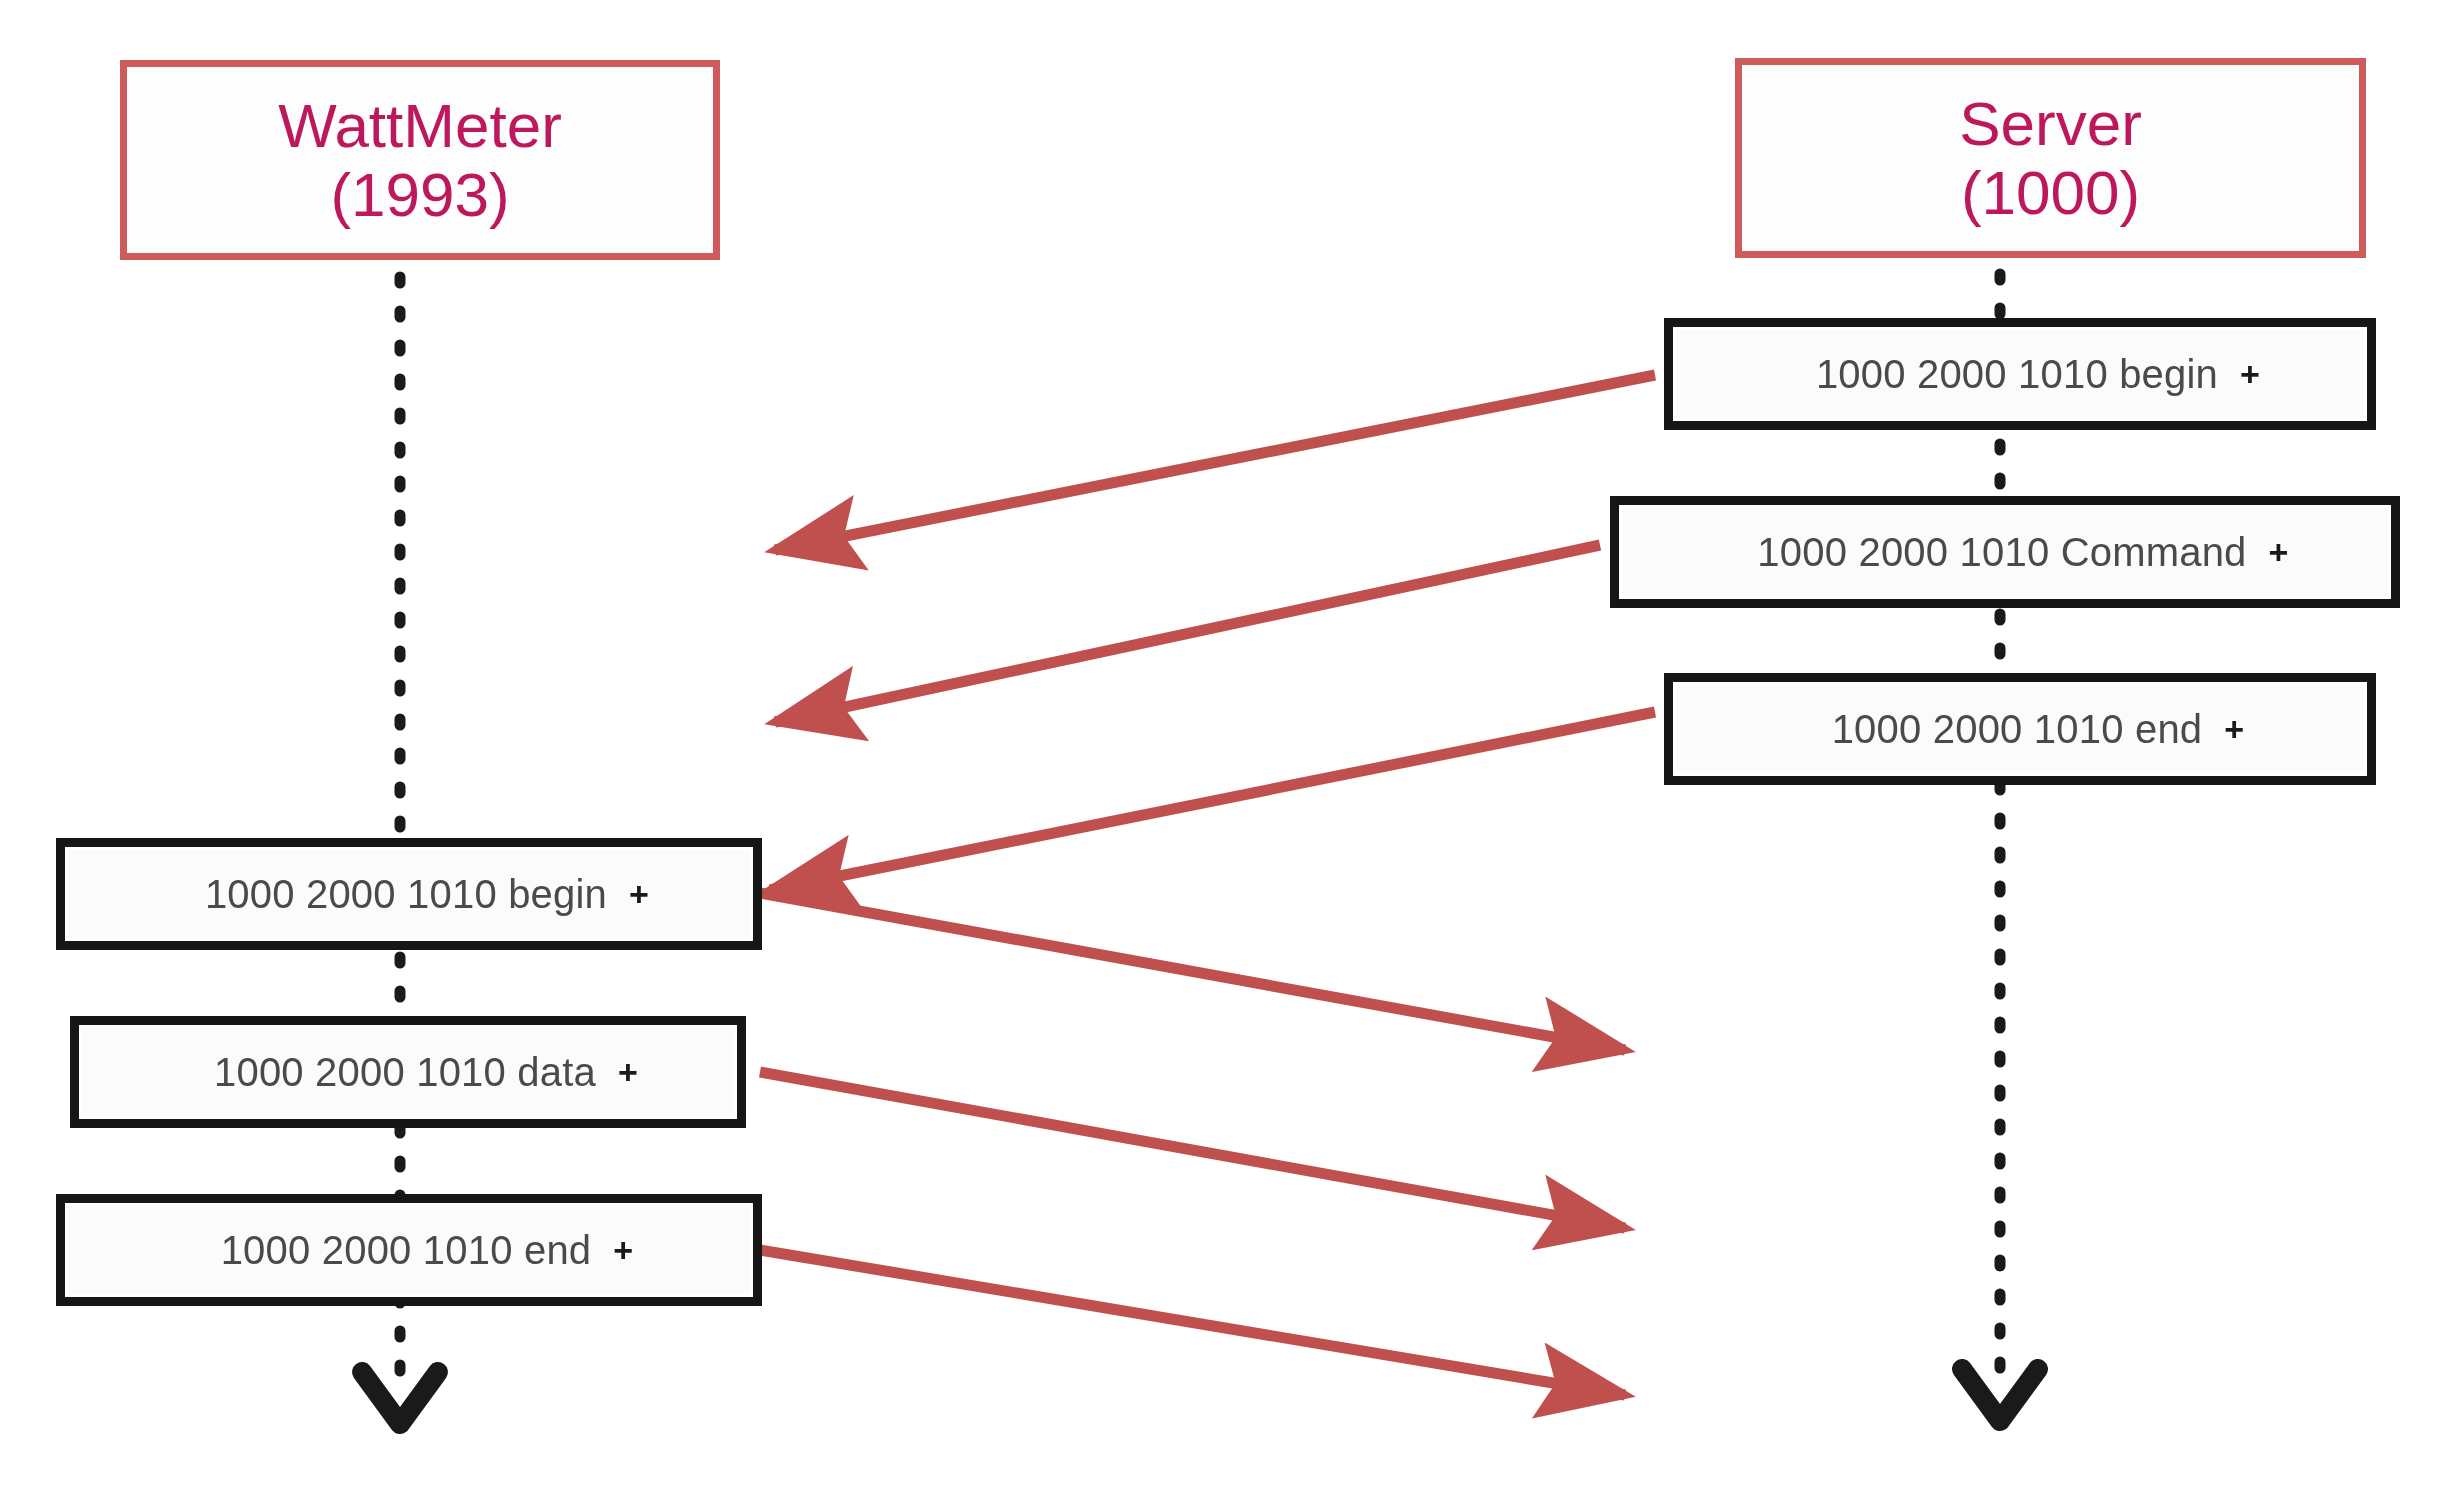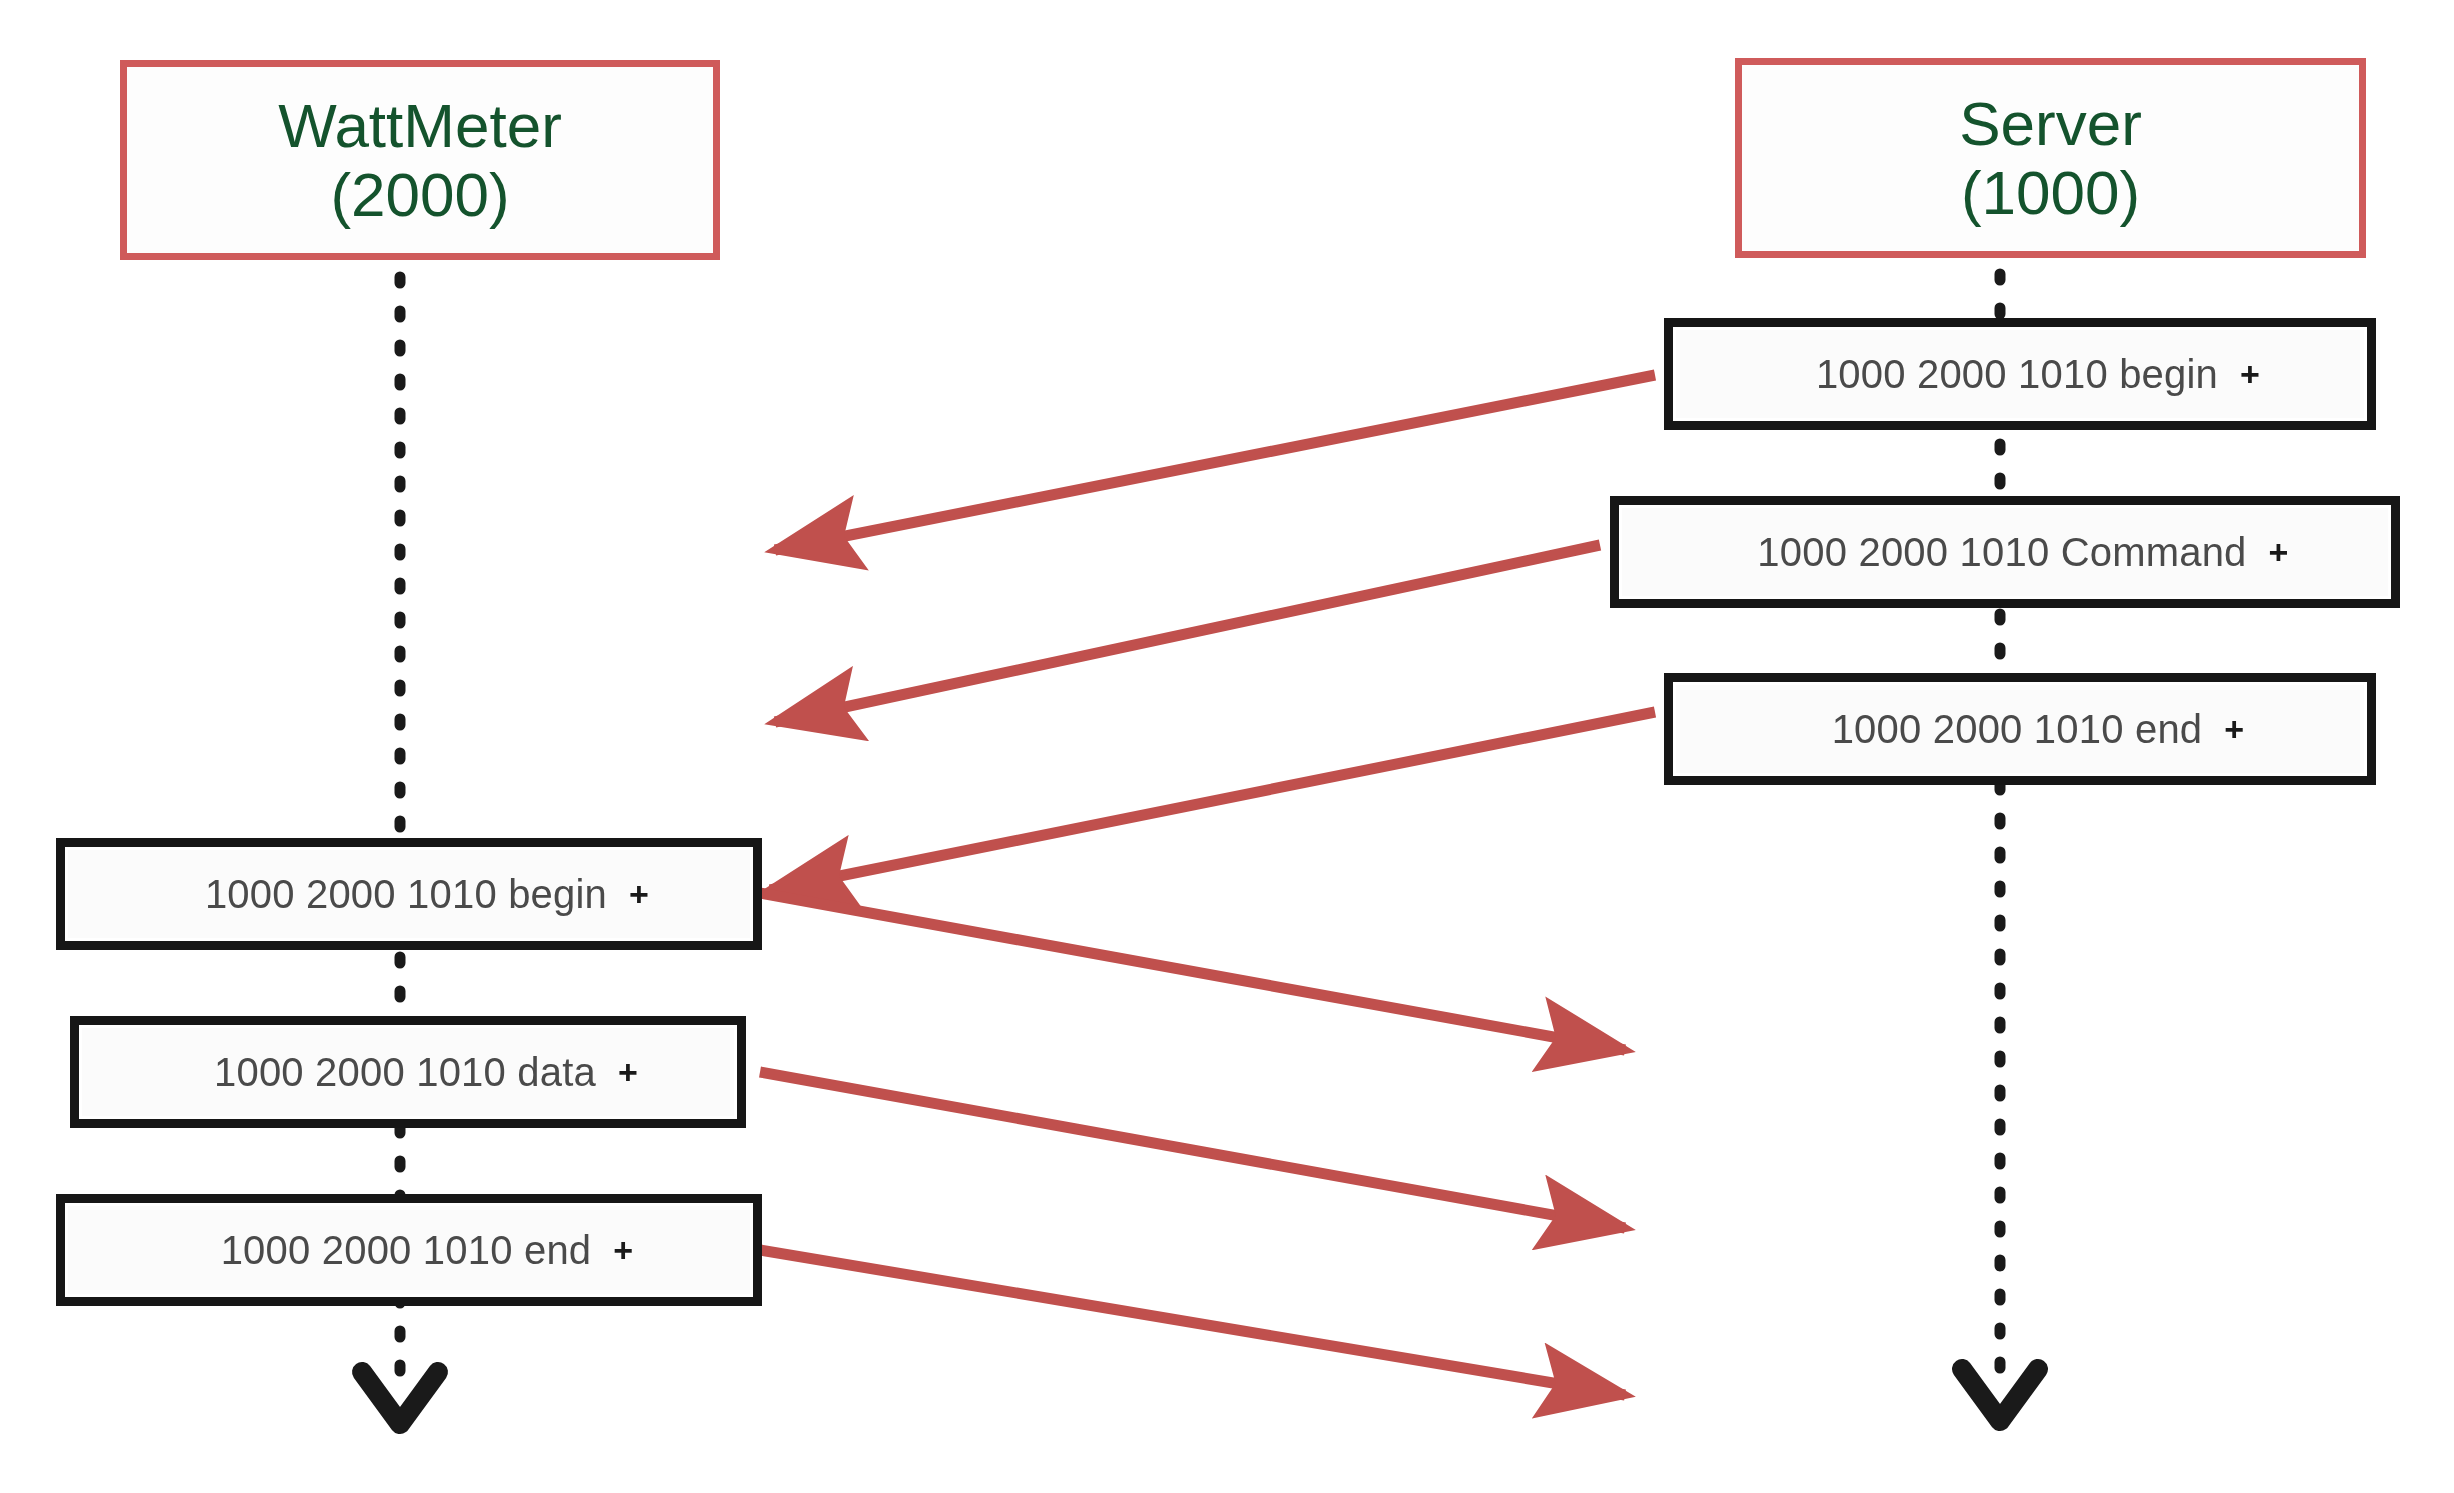--- a/index.html
+++ b/index.html
@@ -32,21 +32,21 @@
   .actor {
     position: absolute;
     box-sizing: border-box;
     background: #fdfdfd;
     border: 7px solid #cf5b5b;
     display: flex;
     flex-direction: column;
     align-items: center;
     justify-content: center;
     line-height: 1.12;
-    color: #14532d;
+    color: #be185d;
     font-size: 62px;
     font-weight: 400;
     z-index: 5;
   }
   .actor .actor-name  { display: block; }
   .actor .actor-id    { display: block; }
 
   
   .msg-box {
     position: absolute;
@@ -108,21 +108,21 @@
         <line x1="1600" y1="545" x2="775" y2="722"></line>
         <line x1="1655" y1="712" x2="770" y2="890"></line>
         <line x1="760" y1="893" x2="1625" y2="1050"></line>
         <line x1="760" y1="1072" x2="1625" y2="1228"></line>
         <line x1="760" y1="1250" x2="1625" y2="1395"></line>
       </g>
   </svg>
 
   <div class="actor" style="left:120px; top:60px; width:600px; height:200px;">
     <span class="actor-name">WattMeter</span>
-    <span class="actor-id">(2000)</span>
+    <span class="actor-id">(1993)</span>
   </div>
 
   <div class="actor" style="left:1735px; top:58px; width:631px; height:200px;">
     <span class="actor-name">Server</span>
     <span class="actor-id">(1000)</span>
   </div>
 
   <div class="msg-box" style="left:1664px; top:318px; width:712px; height:112px;">
     <div class="msg-inner">
       <span class="msg-text">

